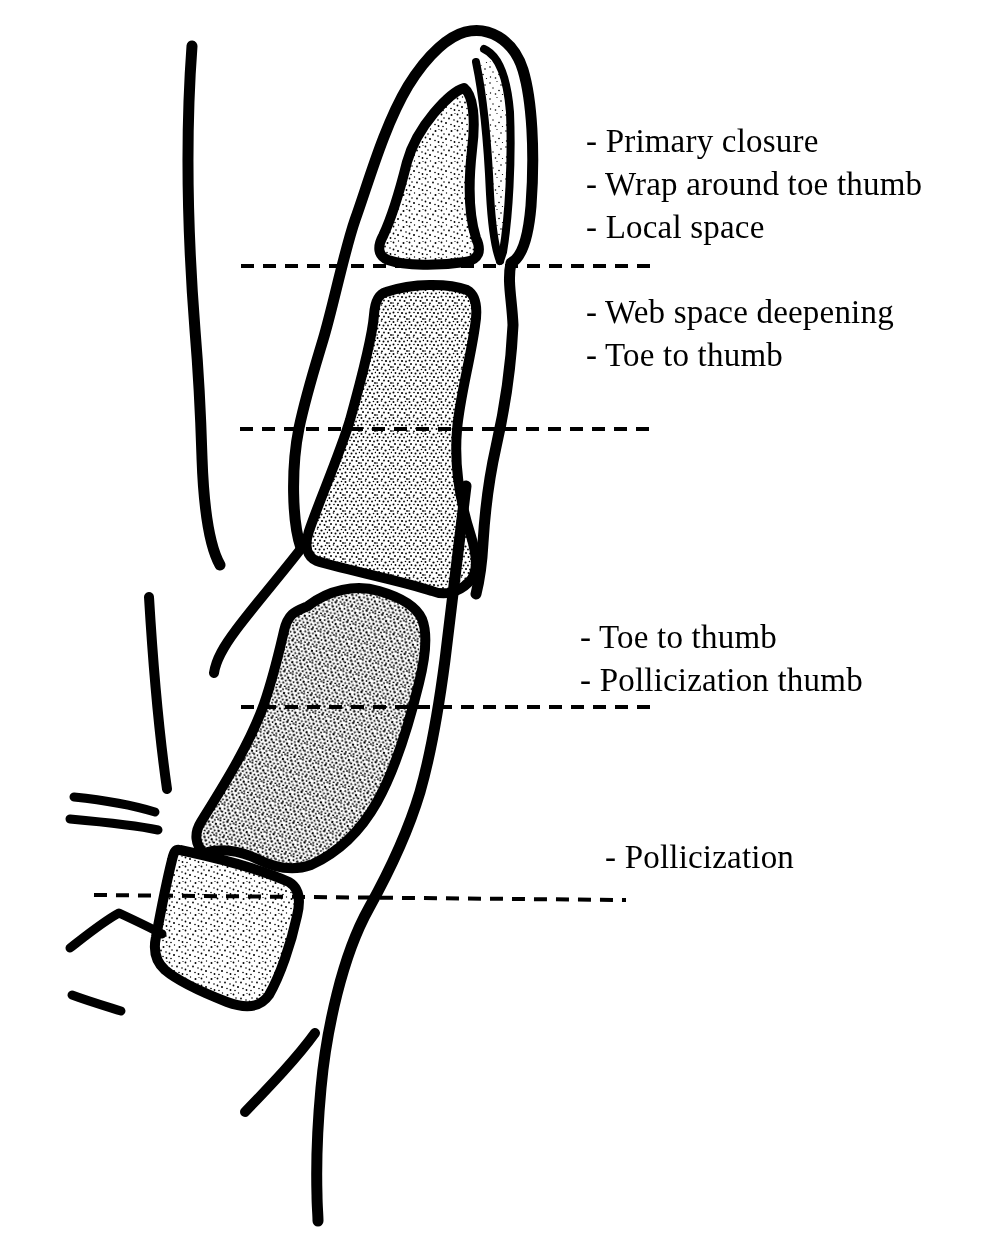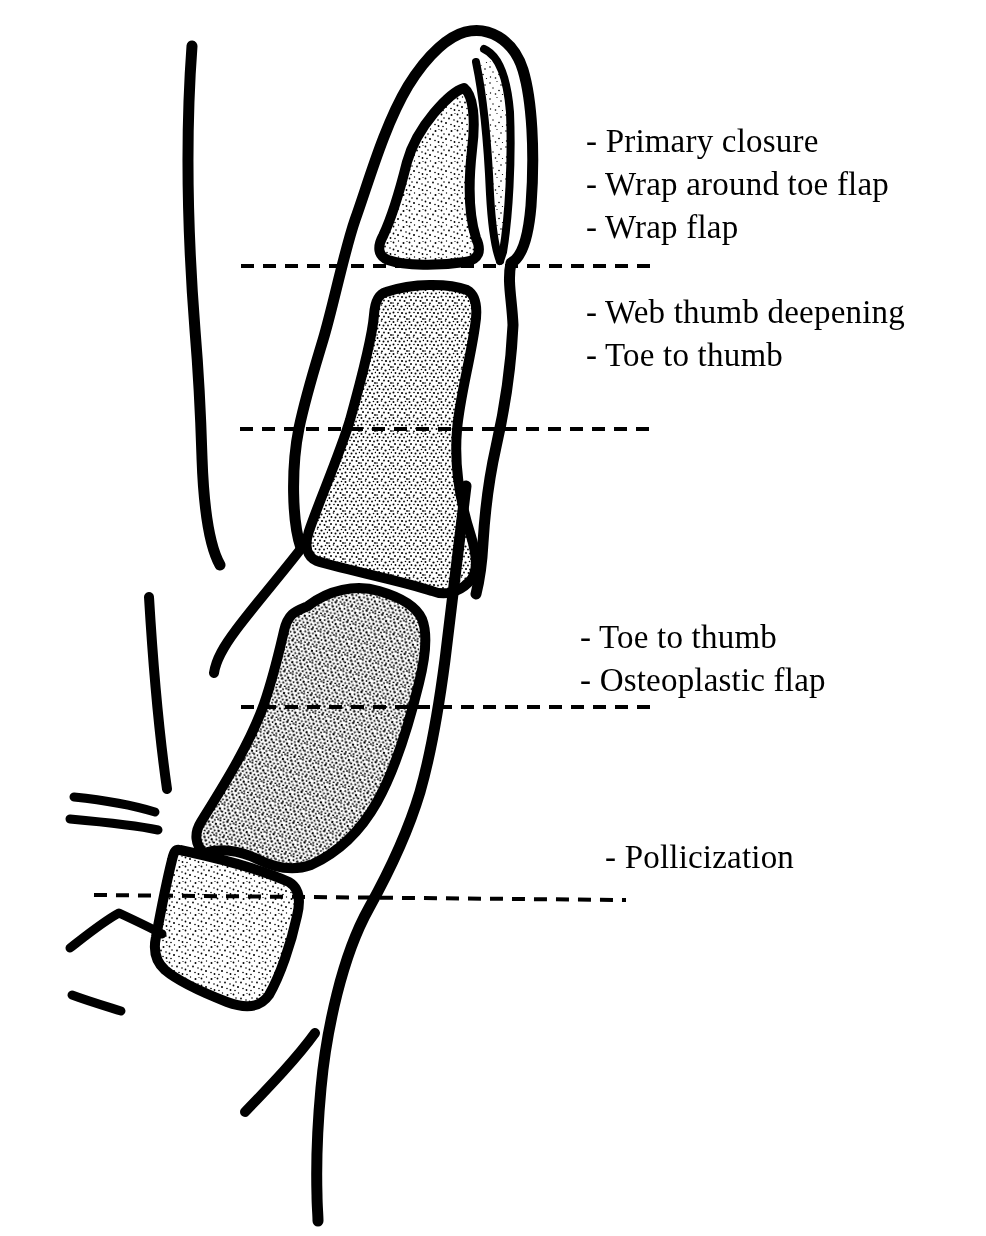--- a/index.html
+++ b/index.html
@@ -158,31 +158,31 @@
     <g stroke="#000" stroke-width="4" stroke-dasharray="13 9">
       <line x1="233" y1="266" x2="643" y2="266"></line>
       <line x1="232" y1="429" x2="645" y2="429"></line>
       <line x1="233" y1="707" x2="647" y2="707"></line>
       <line x1="86" y1="895" x2="618" y2="900"></line>
     </g>
   </svg>
 
   <div class="label-group" style="left:578px;top:120px">
     <div class="label-line">- Primary closure</div>
-    <div class="label-line">- Wrap around toe flap</div>
-    <div class="label-line">- Wrap flap</div>
+    <div class="label-line">- Wrap around toe thumb</div>
+    <div class="label-line">- Local space</div>
   </div>
 
   <div class="label-group" style="left:578px;top:291px">
-    <div class="label-line">- Web thumb deepening</div>
+    <div class="label-line">- Web space deepening</div>
     <div class="label-line">- Toe to thumb</div>
   </div>
 
   <div class="label-group" style="left:572px;top:616px">
     <div class="label-line">- Toe to thumb</div>
-    <div class="label-line">- Osteoplastic flap</div>
+    <div class="label-line">- Pollicization thumb</div>
   </div>
 
   <div class="label-group" style="left:597px;top:836px">
     <div class="label-line">- Pollicization</div>
   </div>
 
 </div>
 
 </body></html>

